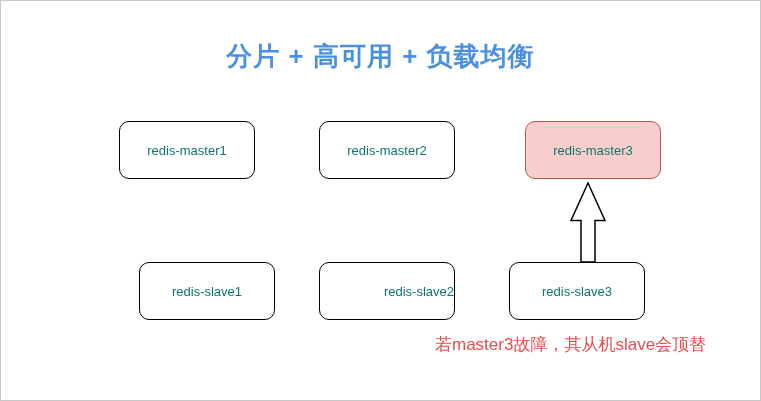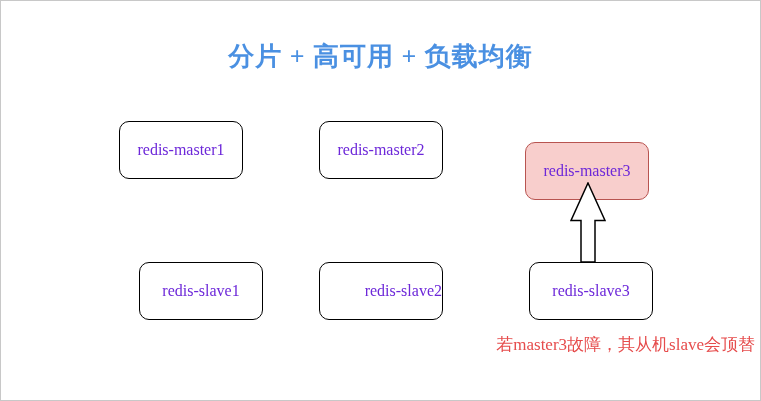--- a/index.html
+++ b/index.html
@@ -1,64 +1,63 @@
 <!DOCTYPE html>
 <html style="--title-text: #4a90e2; --node-fill: #ffffff; --node-stroke: #000000; --highlight-fill: #f8cecc; --highlight-stroke: #b85450; --annotation-text: #e64c4c; --canvas-border: #c8c8c8;"><head>
 <meta charset="utf-8">
 <style>
   html,body{margin:0;padding:0;background:#fff;}
   .canvas{
     position:relative;
     width:759px;height:399px;
     border:1px solid var(--canvas-border,#c8c8c8);
     background:#fff;
-    font-family:Liberation Serif, serif;
+    font-family:Liberation Sans, sans-serif;
     overflow:hidden;
   }
   .title{
     position:absolute;
     top:38px;left:0;width:100%;
     text-align:center;
     font-size:26px;
     font-weight:bold;
     letter-spacing:1px;
     color:var(--title-text,#4a90e2);
   }
   .node{
     position:absolute;
-    width:124px;height:58px;
+    width:136px;height:58px;
     box-sizing:border-box;
     border:1.5px solid var(--node-stroke,#000);
     border-radius:10px;
     background:var(--node-fill,#fff);
     display:flex;align-items:center;justify-content:center;
-    font-size:16px;
-    color:#6d28d9;
+    font-size:13px;
+    color:#0f766e;
   }
   .node.highlight{
     background:var(--highlight-fill,#f8cecc);
     border-color:var(--highlight-stroke,#b85450);
-    margin-top:21px;
   }
   .pos-m1{left:118px;top:120px;}
   .pos-m2{left:318px;top:120px;}
   .pos-m3{left:524px;top:120px;}
   .pos-s1{left:118px;top:261px;margin-left:20px;}
   .pos-s2{left:318px;top:261px;justify-content:flex-end;}
-  .pos-s3{left:528px;top:261px;}
+  .pos-s3{left:508px;top:261px;}
   .arrow{
     position:absolute;
     left:566px;top:181px;
     width:42px;height:81px;
   }
   .annotation{
     position:absolute;
     left:434px;top:330px;
     width:320px;
-    text-align:right;
+    text-align:left;
     font-size:17px;
     line-height:27px;
     color:var(--annotation-text,#e64c4c);
   }
 </style>
 </head>
 <body>
 
 <div class="canvas">
 

